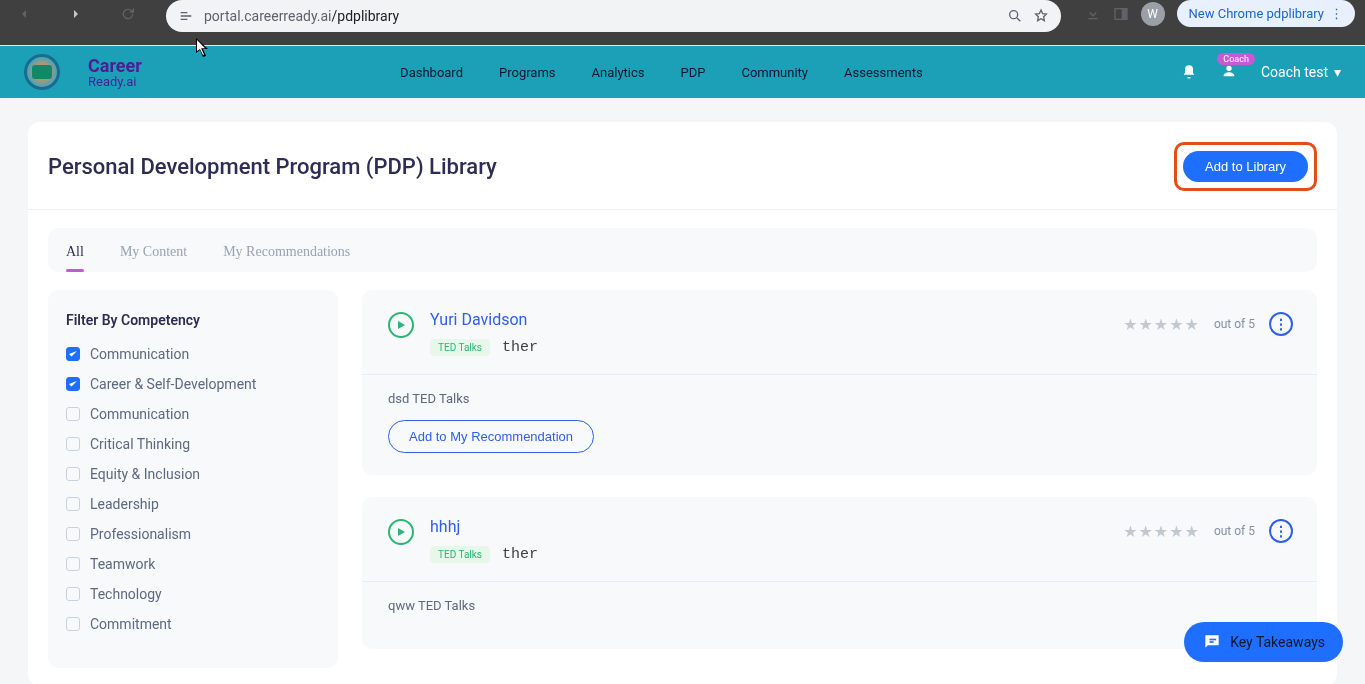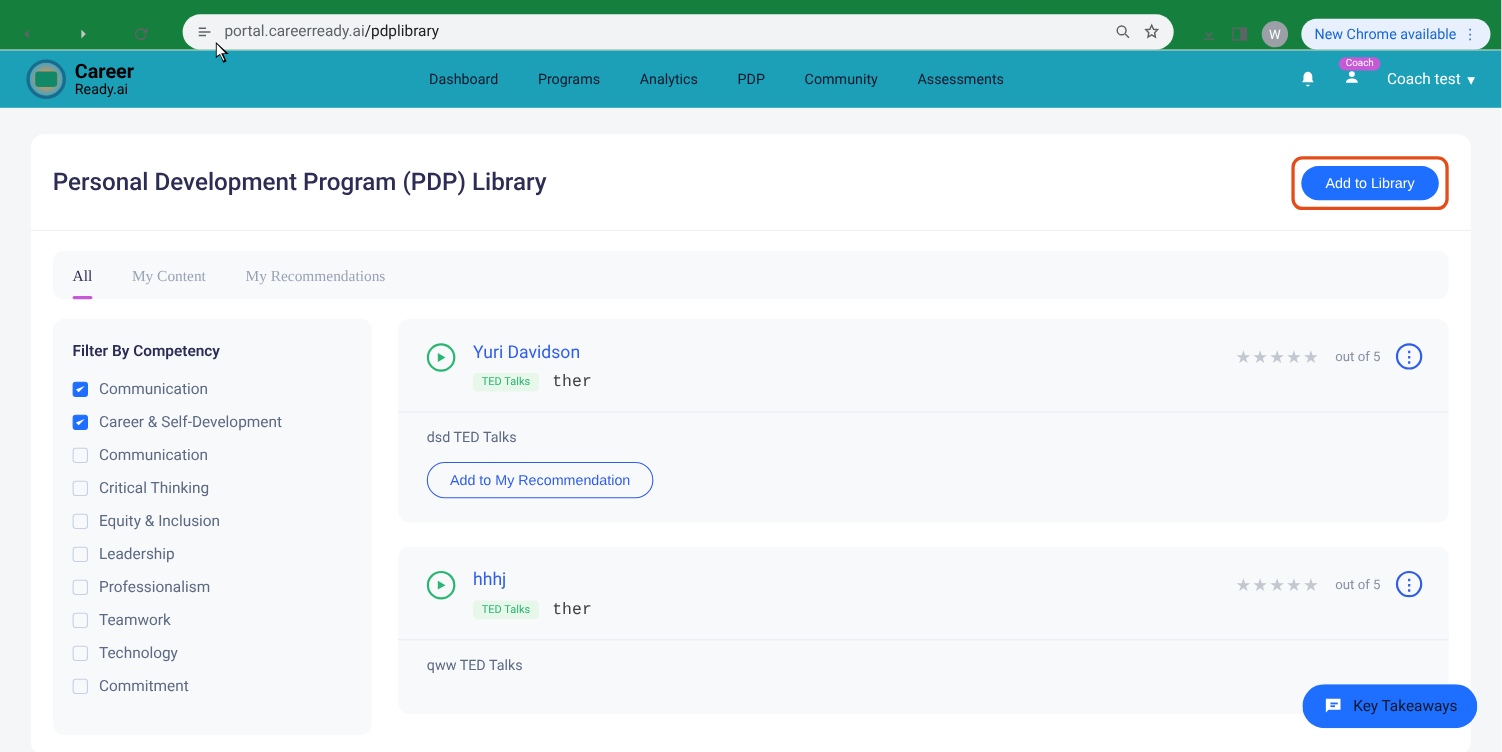--- a/index.html
+++ b/index.html
@@ -1,30 +1,30 @@
 <!DOCTYPE html>
 <html><head>
 <meta charset="utf-8">
 <style>
 * { box-sizing: border-box; margin: 0; padding: 0; }
 body { font-family: -apple-system, BlinkMacSystemFont, "Segoe UI", Roboto, sans-serif; font-size: 14px; background: #f5f6f8; color: #2c3e50; overflow-x: hidden; }
-.browser-bar { display: flex; align-items: flex-end; height: 46px; padding: 0 10px; background: #15803d; border-bottom: 1px solid #e8e8e8; gap: 24px; }
+.browser-bar { display: flex; align-items: flex-start; height: 46px; padding: 0 10px; background: #404040; border-bottom: 1px solid #e8e8e8; gap: 24px; }
 .nav-btn { width: 28px; height: 28px; display: flex; align-items: center; justify-content: center; color: #5f6368; cursor: pointer; border-radius: 50%; }
 .nav-btn.disabled { color: #c6c6c6; }
 .url-bar { flex: 1; height: 32px; background: #f1f3f4; border-radius: 16px; display: flex; align-items: center; padding: 0 12px; gap: 10px; color: #5f6368; }
 .url-text { color: #202124; }
 .url-text .grey { color: #5f6368; }
 .right-tools { display: flex; align-items: center; gap: 12px; color: #5f6368; }
 .profile-circle { width: 24px; height: 24px; background: #9aa0a6; color: #fff; border-radius: 50%; display: flex; align-items: center; justify-content: center; font-size: 12px; }
 .chrome-pill { background: #e8f0fe; color: #1967d2; border-radius: 16px; padding: 6px 12px; display: flex; align-items: center; gap: 6px; cursor: pointer; font-size: 13px; }
 .topnav { background: #1ba0b8; height: 52px; display: flex; align-items: center; padding: 0 24px; justify-content: space-between; }
 .logo { display: flex; align-items: center; gap: 8px; cursor: pointer; }
 .logo-circle { width: 36px; height: 36px; border-radius: 50%; background: radial-gradient(circle, #f5c542 10%, #f58f42 15%, #2aa7d1 80%); border: 3px solid #186d8e; display:flex; align-items:center; justify-content:center; }
 .logo-circle-inner { width:20px; height:14px; background:#186; border-radius:3px; }
-.logo-text { color: #000000; font-weight: 700; font-size: 18px; line-height: 1; }
+.logo-text { color: #4c1d95; font-weight: 700; font-size: 18px; line-height: 1; margin-left: 20px; }
 .logo-text .sub { font-weight: 400; font-size: 13px; }
 .nav-links { display: flex; gap: 36px; }
 .nav-links a { color: #0f172a; text-decoration: none; font-size: 13px; cursor: pointer; }
 .nav-right { display: flex; align-items: center; gap: 24px; color: #fff; }
 .coach-badge { position: relative; }
 .coach-badge .badge { position: absolute; top: -10px; right: -18px; background: #c45ad6; color: #fff; border-radius: 8px; padding: 1px 6px; font-size: 9px; }
 .user-drop { color: #fff; display: flex; align-items: center; gap: 6px; cursor: pointer; }
 .page { padding: 0 28px 30px; }
 .card { background: #fff; border-radius: 12px; margin-top: 24px; padding: 0; }
 .card-header { display: flex; justify-content: space-between; align-items: center; padding: 20px 20px 18px; border-bottom: 1px solid #eef0f3; }
@@ -104,21 +104,21 @@
   <div class="right-tools">
     <svg class="svg-icon" viewBox="0 0 24 24">
         <path fill="currentColor" d="M12 3v10l4-4 1.5 1.5L12 16l-5.5-5.5L8 9l4 4V3zM5 18h14v2H5z"></path>
       </svg>
     <svg class="svg-icon" viewBox="0 0 24 24">
         <rect x="3" y="4" width="18" height="16" fill="none" stroke="currentColor" stroke-width="2"></rect>
         <rect x="13" y="4" width="8" height="16" fill="currentColor"></rect>
       </svg>
     <div class="profile-circle">W</div>
     <div class="chrome-pill">
-      <span>New Chrome available</span>
+      <span>New Chrome pdplibrary</span>
       <span>⋮</span>
     </div>
   </div>
 </div>
 
 <svg class="cursor-pointer-abs" width="16" height="20" viewBox="0 0 16 20">
     <path fill="#000" d="M0 0l0 15 4-3 3 7 3-1-3-7 5 0z"></path>
     <path fill="#fff" d="M1 2l0 11 3-2 3 6 1-.4-3-6.3 4 0z"></path>
   </svg>
 

